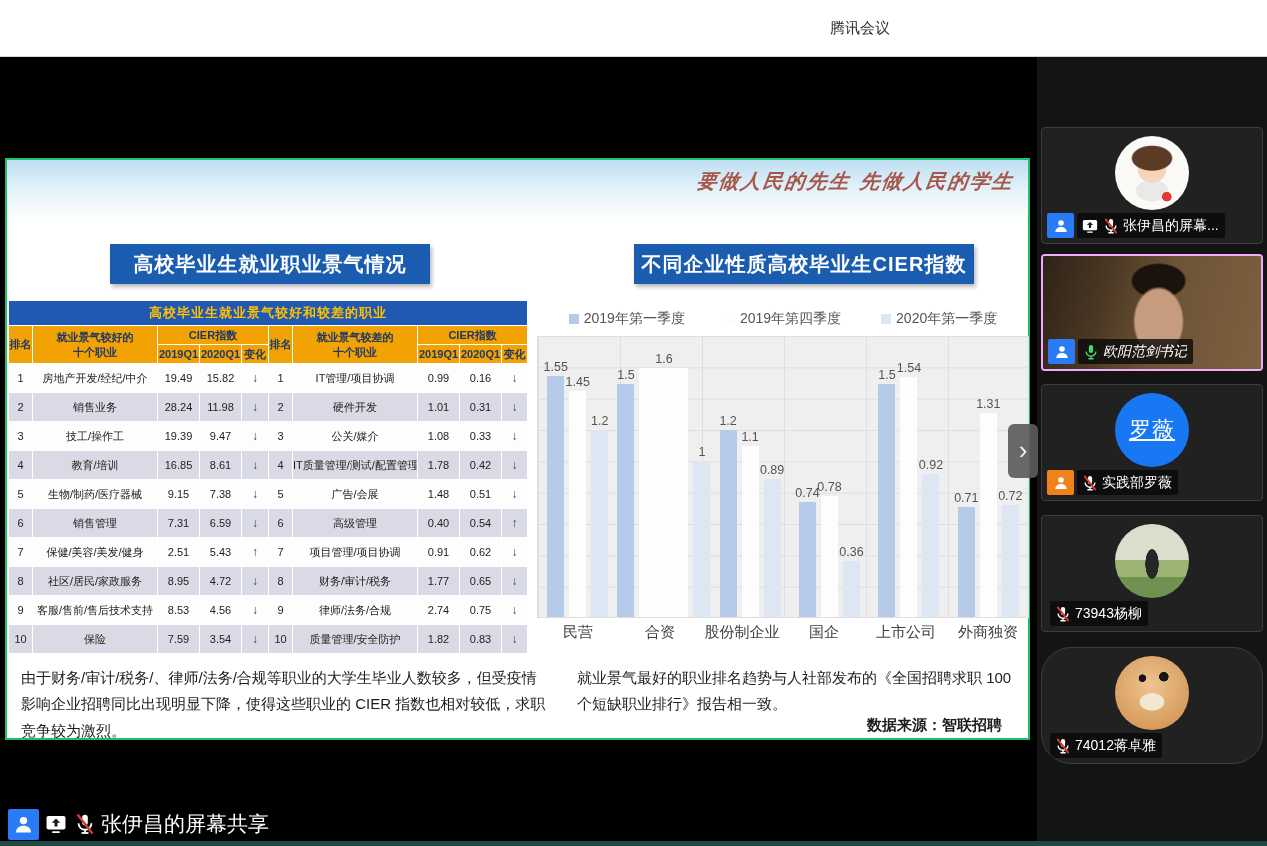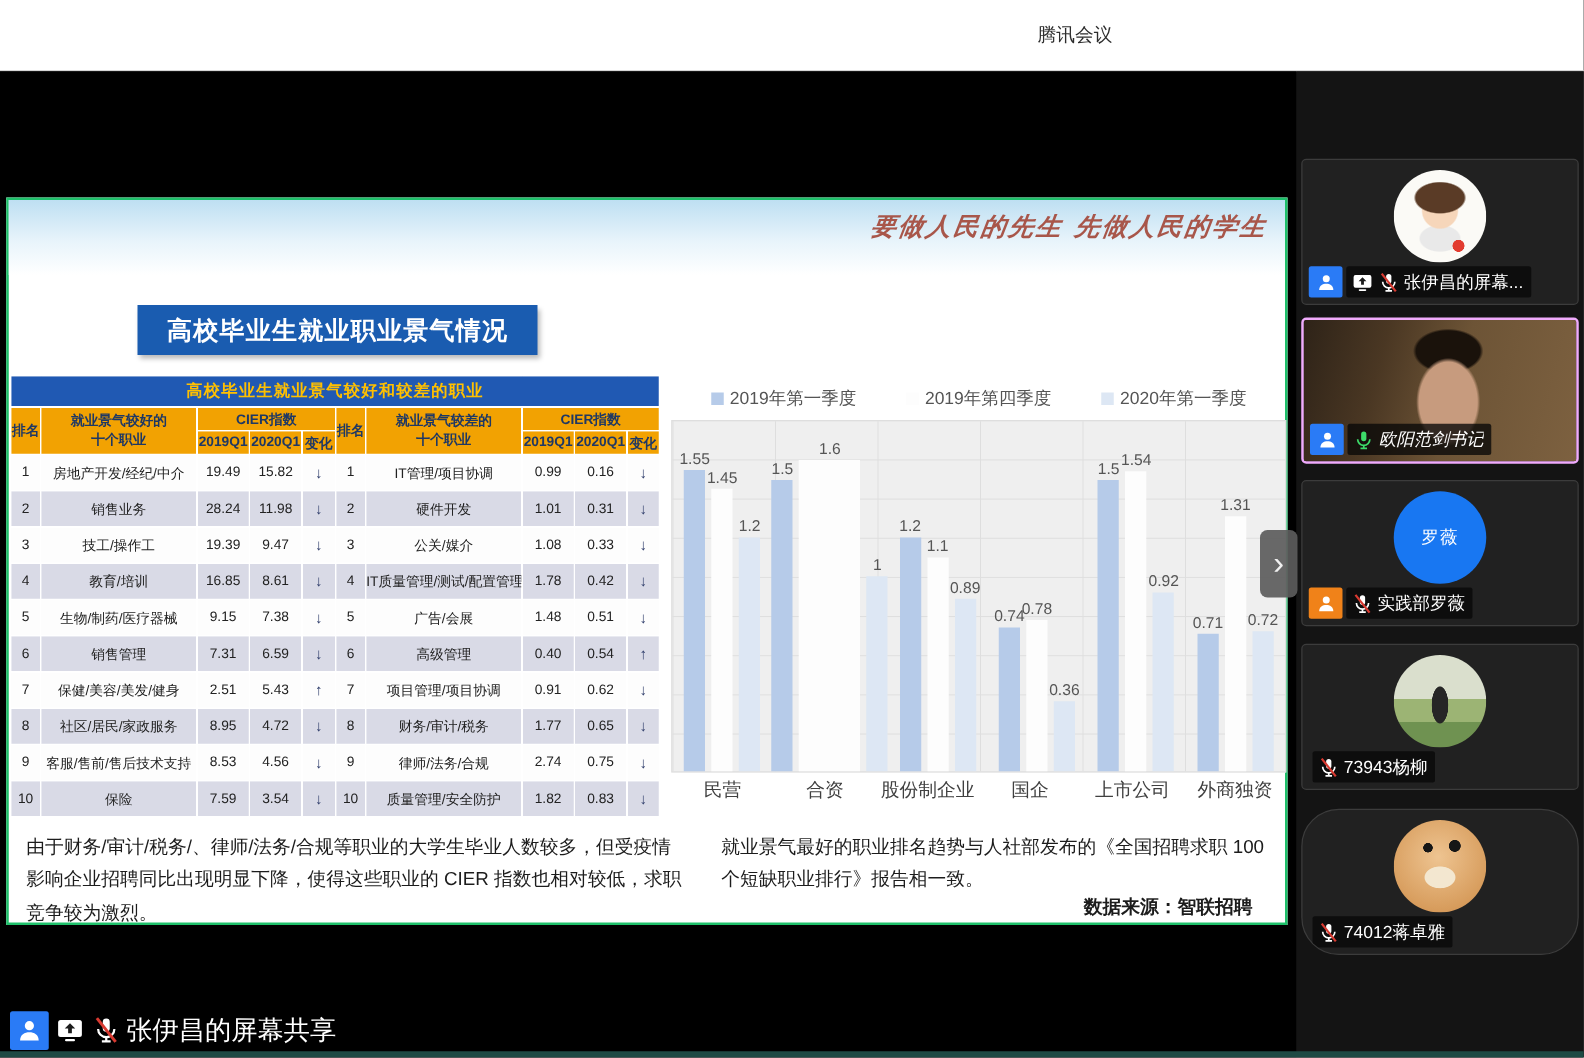--- a/index.html
+++ b/index.html
@@ -61,21 +61,21 @@
   .share-banner .person-chip svg{width:21px;height:21px;}
   .share-banner .mini-icon{width:24px;height:24px;margin-left:5px;}
   .share-banner .mini-icon svg{width:100%;height:100%;}
   .share-banner .label{color:#fff;font-size:21px;margin-left:4px;}
 
   
   .sidebar{position:absolute;left:1037px;top:57px;width:230px;height:789px;background:#141414;}
   .tile{position:absolute;left:4px;width:222px;height:117px;background:#212121;border:1px solid #3c3c3c;border-radius:4px;box-sizing:border-box;overflow:hidden;}
   .tile.active{border:2px solid #f0abfc;font-style:italic;}
   .avatar{position:absolute;left:50%;top:8px;transform:translateX(-50%);width:74px;height:74px;border-radius:50%;}
-  .avatar.initials{display:flex;align-items:center;justify-content:center;color:#fff;font-size:14px;letter-spacing:1px;}
+  .avatar.initials{display:flex;align-items:center;justify-content:center;color:#fff;font-size:22px;letter-spacing:1px;text-decoration:underline;}
   .avatar.cartoon-boy{background:
     radial-gradient(circle 5px at 70% 82%, #e23c30 92%, transparent),
     radial-gradient(ellipse 21px 13px at 50% 30%, #5a3b26 92%, transparent),
     radial-gradient(circle 15px at 50% 44%, #f6d6ba 92%, transparent),
     radial-gradient(ellipse 17px 11px at 50% 74%, #e9e9e9 92%, transparent),
     #fbfaf6;}
   .avatar.photo-woman{background:
     radial-gradient(ellipse 9px 20px at 50% 54%, #262626 72%, transparent 76%),
     linear-gradient(#dadfcd 0 48%, #9cb474 48% 72%, #6f9251 72%);}
   .avatar.photo-cat{background:
@@ -113,20 +113,21 @@
     <div class="title">腾讯会议</div>
   </div>
 
   <div class="stage">
     <div class="slide">
       <div class="slide-header">
         <div class="calligraphy">要做人民的先生 先做人民的学生</div>
       </div>
 
       <div class="title-box left">高校毕业生就业职业景气情况</div>
+      <div class="title-box right">不同企业性质高校毕业生CIER指数</div>
 
       <table class="cier-table">
         <colgroup>
           <col style="width:24px">
             <col style="width:125px">
             <col style="width:42px">
             <col style="width:42px">
             <col style="width:27px">
           <col style="width:24px">
             <col style="width:125px">

